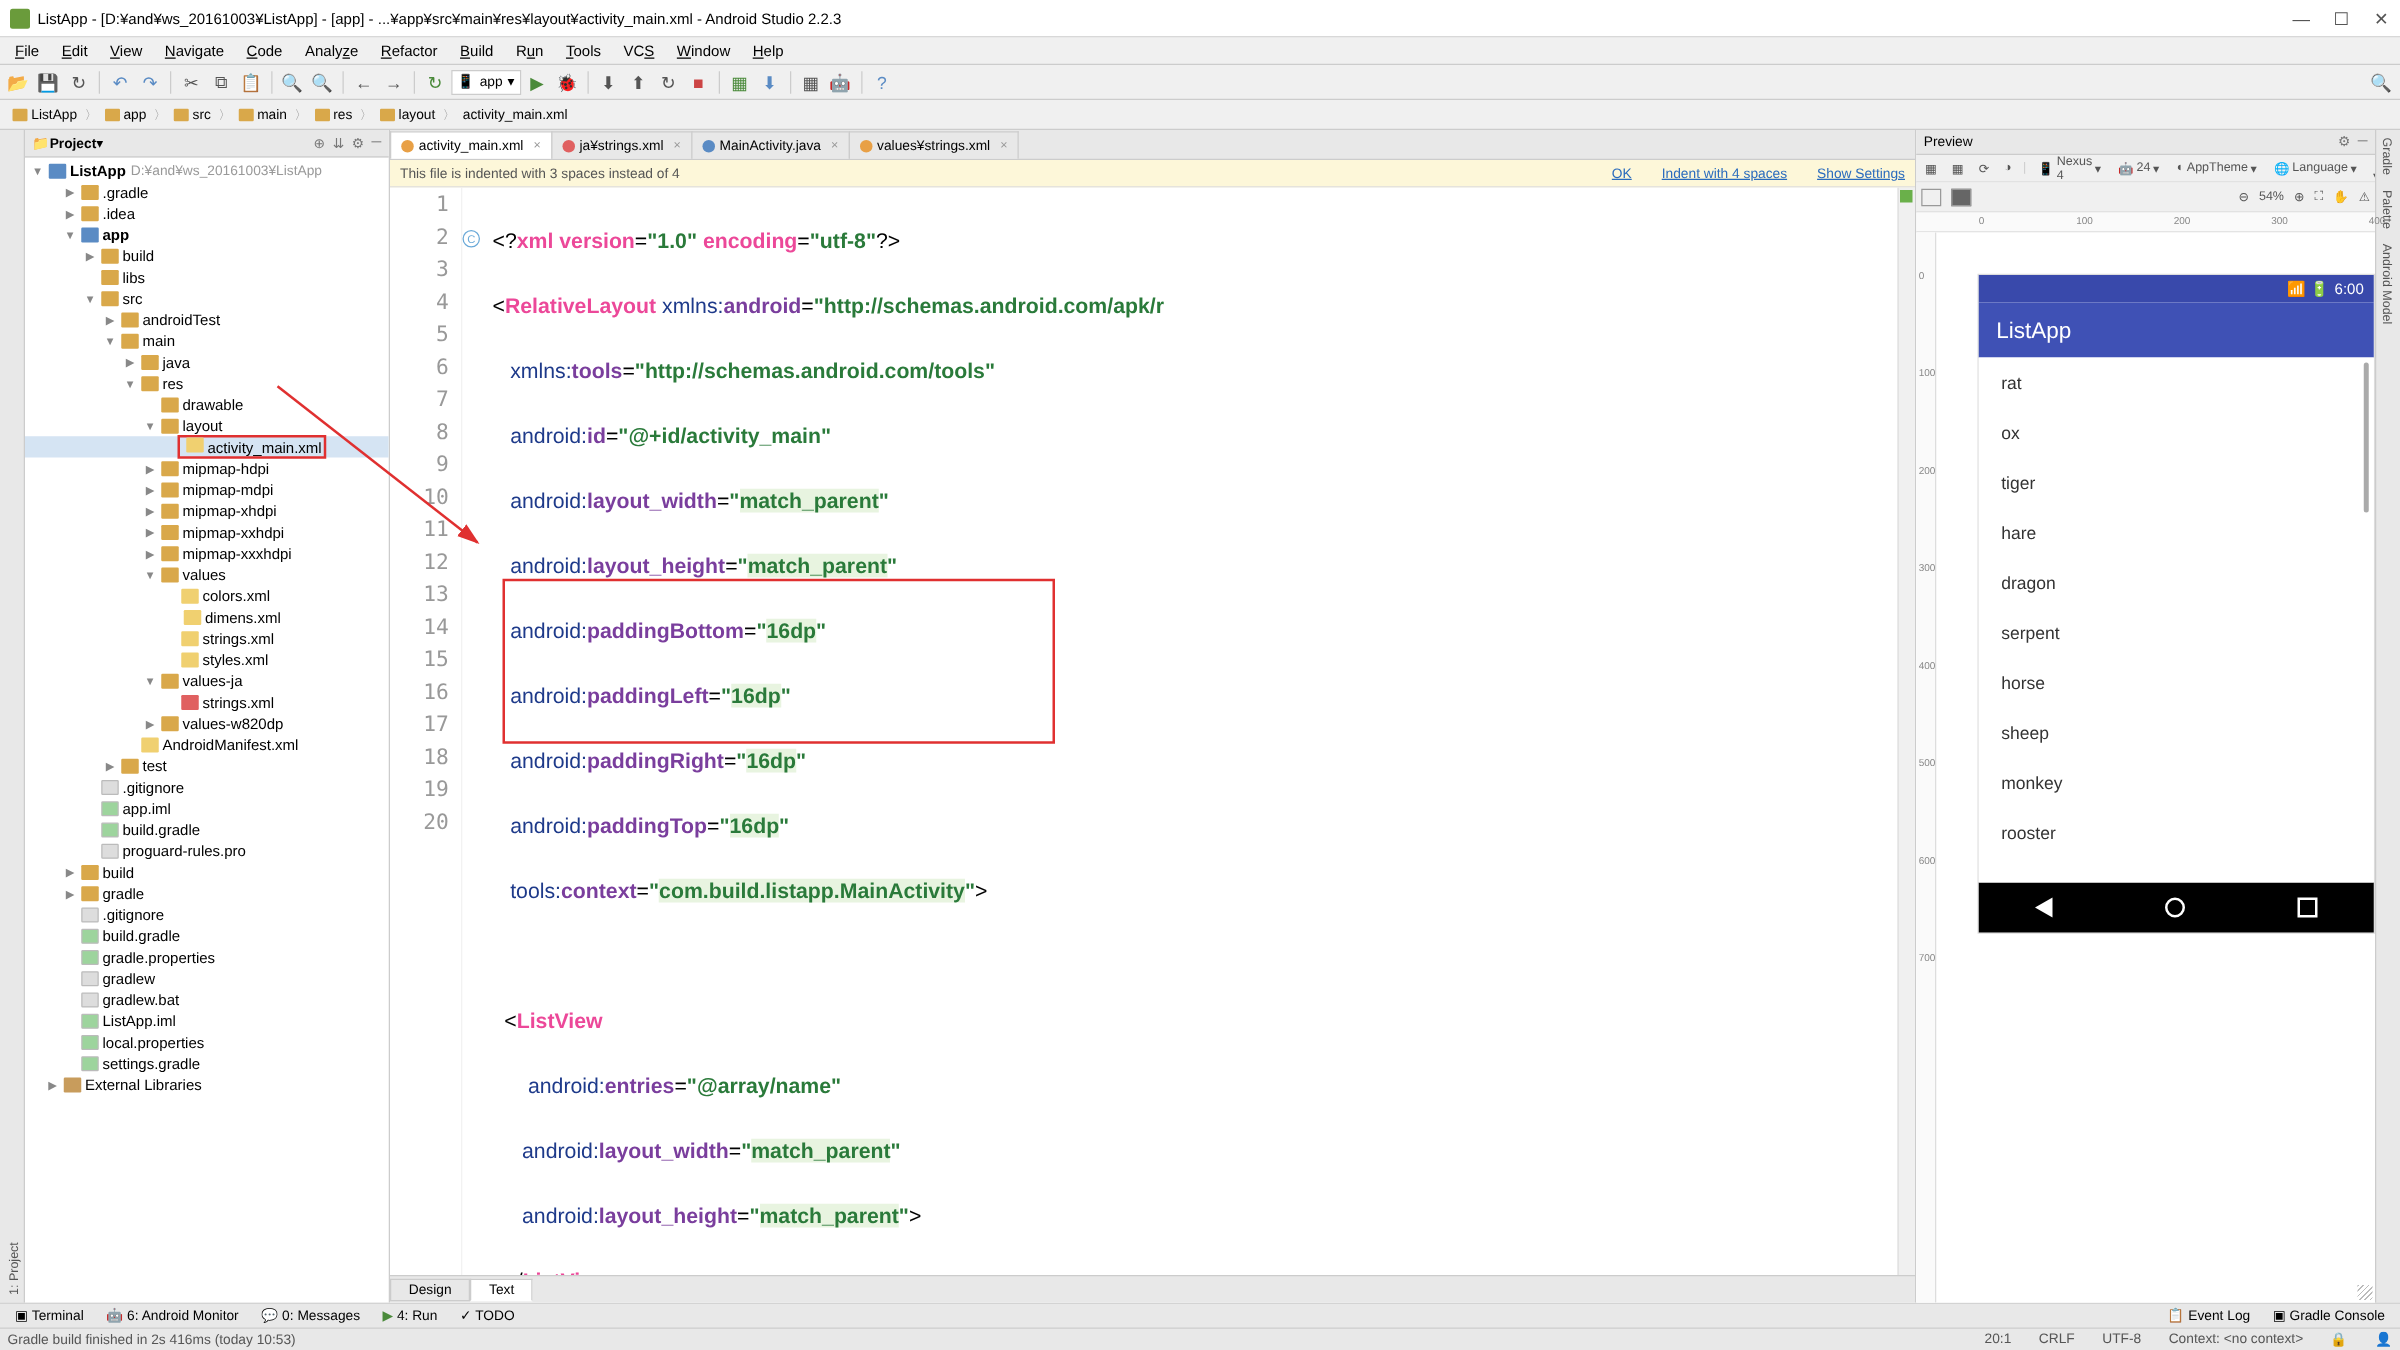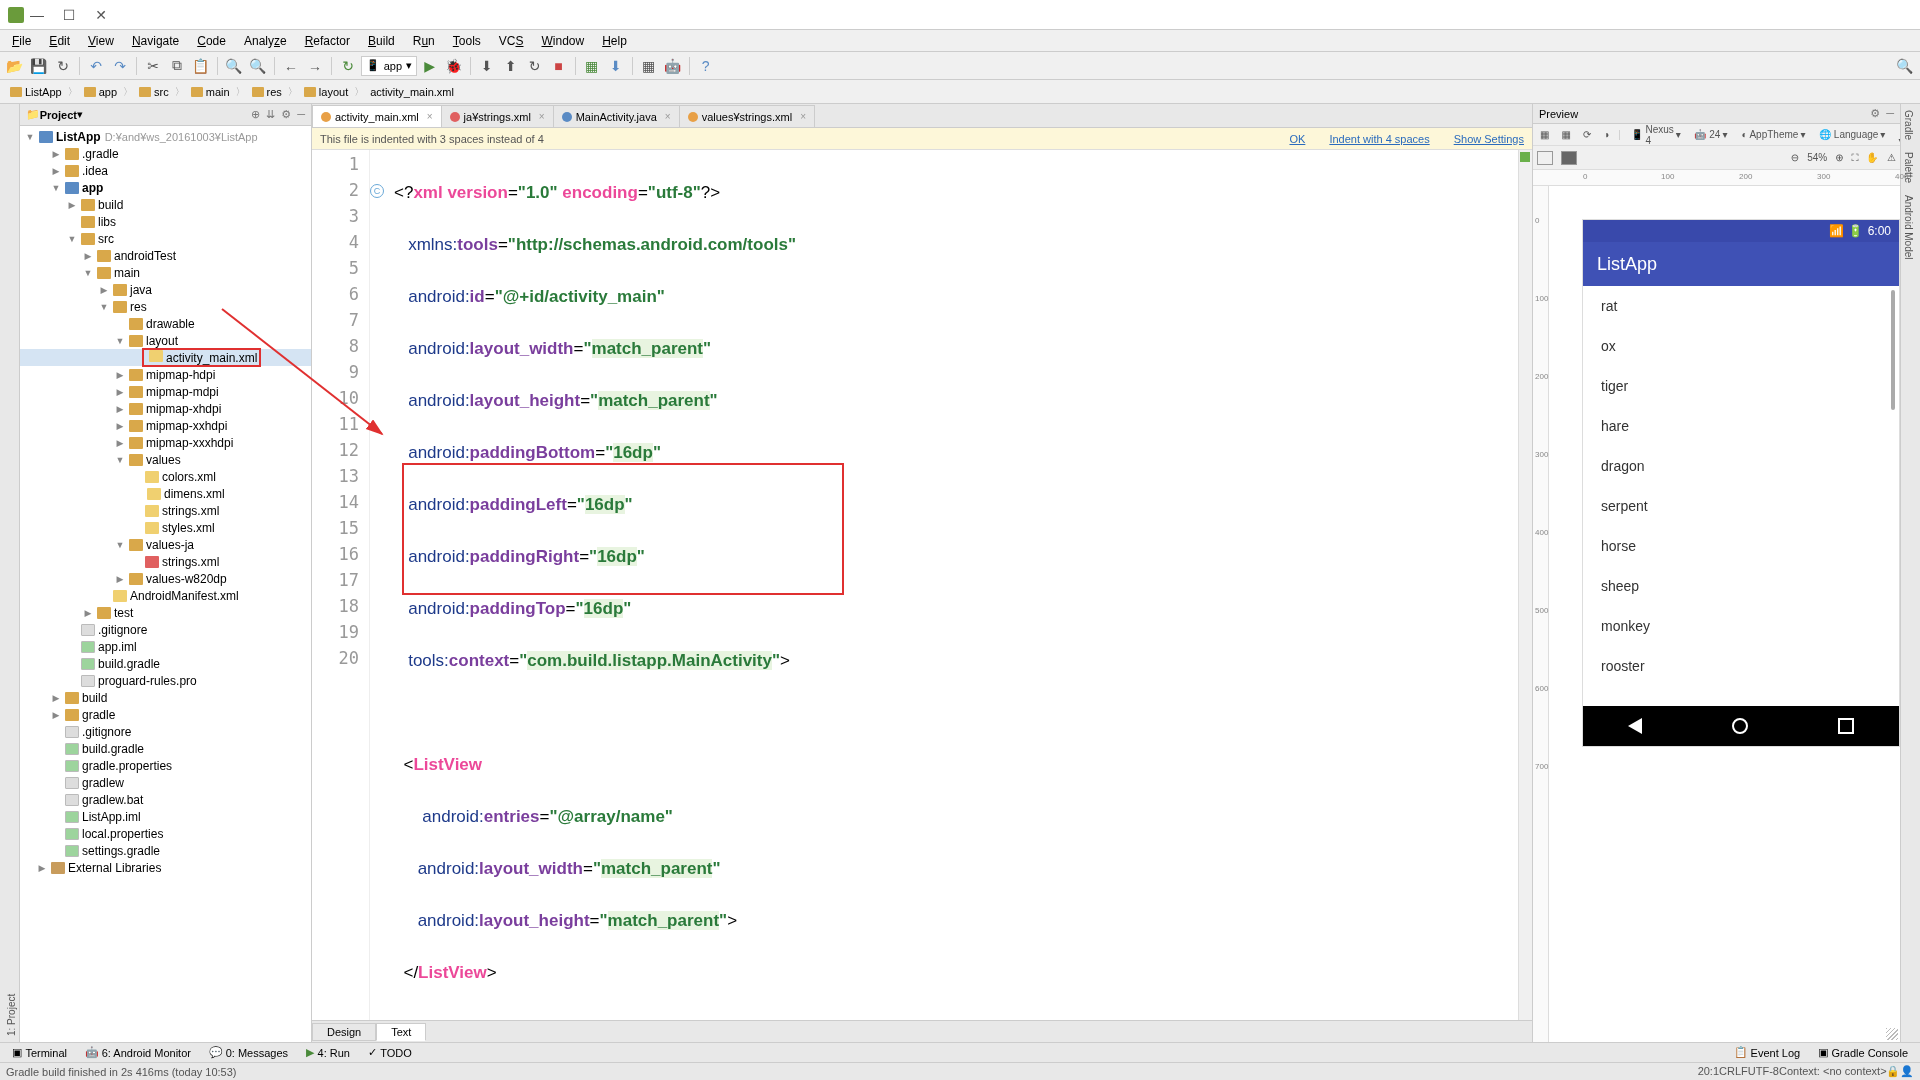--- a/index.html
+++ b/index.html
@@ -113,27 +113,28 @@
 .right-rail { width: 20px; background: #e8e8e8; border-left: 1px solid #ccc; }
 .right-rail-tab { writing-mode: vertical-rl; font-size: 10px; padding: 6px 2px; color: #555; }
 
 .arrow-svg { position: absolute; pointer-events: none; z-index: 50; }
 
 .bottom-tabs { height: 20px; background: #e8e8e8; border-top: 1px solid #ccc; display: flex; align-items: center; padding: 0 4px; gap: 2px; font-size: 11px; }
 .bt-tab { padding: 2px 8px; display: flex; align-items: center; gap: 3px; }
 .bt-right { margin-left: auto; display: flex; gap: 2px; }
 
 .statusbar { height: 18px; background: #e8e8e8; border-top: 1px solid #ccc; display: flex; align-items: center; padding: 0 6px; font-size: 11px; color: #555; }
-.status-right { margin-left: auto; display: flex; gap: 0; }
+.status-right { margin-left: auto; display: flex; gap: 22px; }
 </style>
 </head>
 <body>
 
 <div class="titlebar">
   <div class="titlebar-icon"></div>
+  <div class="titlebar-text">ListApp - [D:¥and¥ws_20161003¥ListApp] - [app] - ...¥app¥src¥main¥res¥layout¥activity_main.xml - Android Studio 2.2.3</div>
   <div class="win-controls">
     <div class="win-btn">—</div>
     <div class="win-btn">☐</div>
     <div class="win-btn">✕</div>
   </div>
 </div>
 
 <div class="menubar">
   <div class="menu-item"><u>F</u>ile</div>
   <div class="menu-item"><u>E</u>dit</div>
@@ -516,20 +517,21 @@
           <div class="gutter-line">17</div>
           <div class="gutter-line">18</div>
           <div class="gutter-line">19</div>
           <div class="gutter-line">20</div>
         </div>
       <div class="gutter-icon-col">
           <div class="gutter-c">C</div>
         </div>
       <div class="code-content">
 <div class="code-line"><span class="c-punc">&lt;?</span><span class="c-tag">xml version</span><span class="c-punc">=</span><span class="c-str">"1.0"</span> <span class="c-tag">encoding</span><span class="c-punc">=</span><span class="c-str">"utf-8"</span><span class="c-punc">?&gt;</span></div>
+<div class="code-line"><span class="c-punc">&lt;</span><span class="c-tag">RelativeLayout</span> <span class="c-attr-ns">xmlns:</span><span class="c-attr">android</span><span class="c-punc">=</span><span class="c-str">"http://schemas.android.com/apk/r</span></div>
 <div class="code-line">   <span class="c-attr-ns">xmlns:</span><span class="c-attr">tools</span><span class="c-punc">=</span><span class="c-str">"http://schemas.android.com/tools"</span></div>
 <div class="code-line">   <span class="c-attr-ns">android:</span><span class="c-attr">id</span><span class="c-punc">=</span><span class="c-str">"@+id/activity_main"</span></div>
 <div class="code-line">   <span class="c-attr-ns">android:</span><span class="c-attr">layout_width</span><span class="c-punc">=</span><span class="c-str">"<span class="hl-bg">match_parent</span>"</span></div>
 <div class="code-line">   <span class="c-attr-ns">android:</span><span class="c-attr">layout_height</span><span class="c-punc">=</span><span class="c-str">"<span class="hl-bg">match_parent</span>"</span></div>
 <div class="code-line">   <span class="c-attr-ns">android:</span><span class="c-attr">paddingBottom</span><span class="c-punc">=</span><span class="c-str">"<span class="hl-bg">16dp</span>"</span></div>
 <div class="code-line">   <span class="c-attr-ns">android:</span><span class="c-attr">paddingLeft</span><span class="c-punc">=</span><span class="c-str">"<span class="hl-bg">16dp</span>"</span></div>
 <div class="code-line">   <span class="c-attr-ns">android:</span><span class="c-attr">paddingRight</span><span class="c-punc">=</span><span class="c-str">"<span class="hl-bg">16dp</span>"</span></div>
 <div class="code-line">   <span class="c-attr-ns">android:</span><span class="c-attr">paddingTop</span><span class="c-punc">=</span><span class="c-str">"<span class="hl-bg">16dp</span>"</span></div>
 <div class="code-line">   <span class="c-attr-ns">tools:</span><span class="c-attr">context</span><span class="c-punc">=</span><span class="c-str">"<span class="hl-bg">com.build.listapp.MainActivity</span>"</span><span class="c-punc">&gt;</span></div>
 <div class="code-line"></div>

